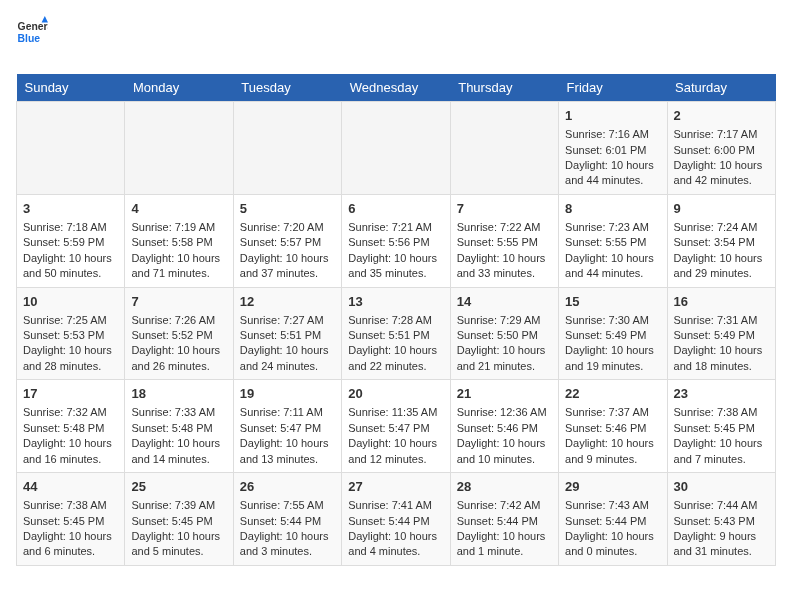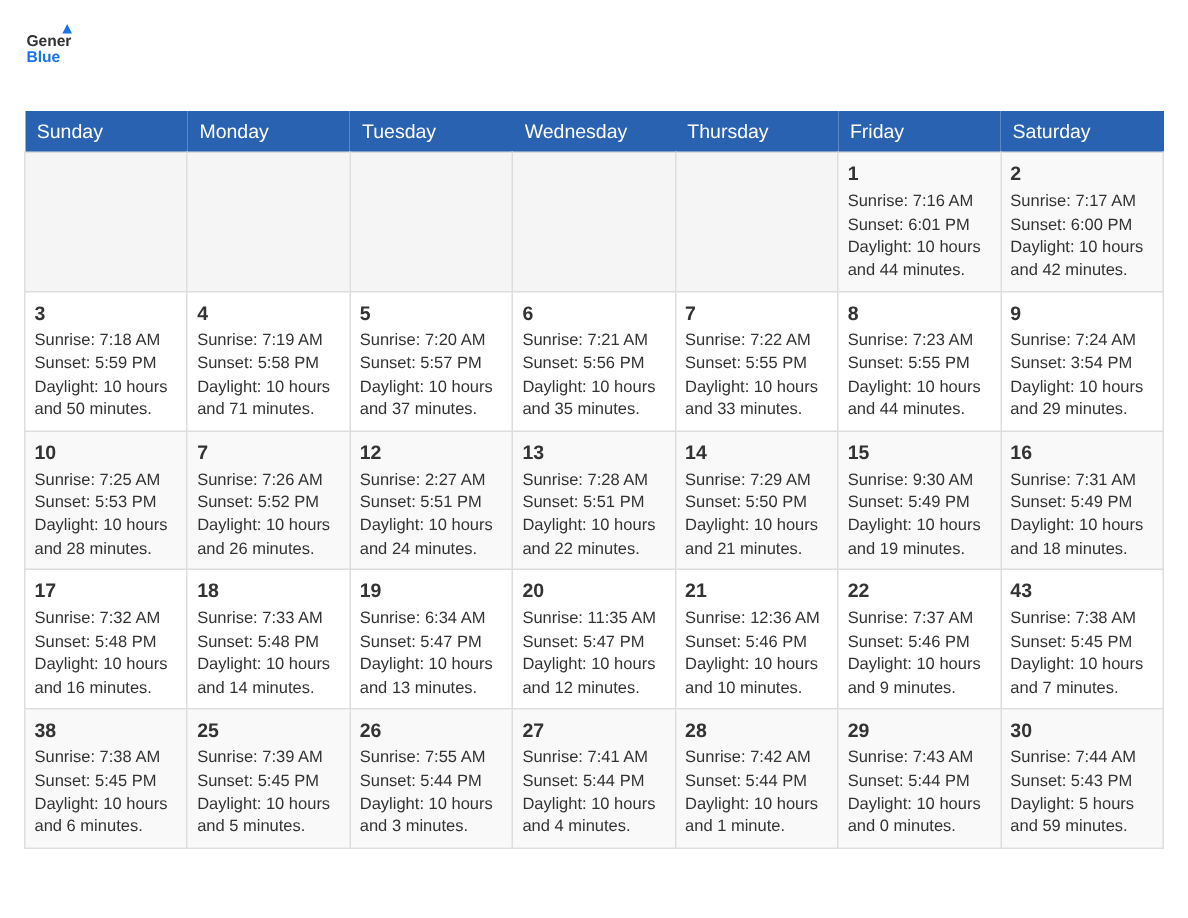--- a/index.html
+++ b/index.html
@@ -178,39 +178,39 @@
           <div>Daylight: 10 hours and 28 minutes.</div>
         </td>
         <td>
           <span class="day-num">7</span>
           <div>Sunrise: 7:26 AM</div>
           <div>Sunset: 5:52 PM</div>
           <div>Daylight: 10 hours and 26 minutes.</div>
         </td>
         <td>
           <span class="day-num">12</span>
-          <div>Sunrise: 2:27 AM</div>
+          <div>Sunrise: 7:27 AM</div>
           <div>Sunset: 5:51 PM</div>
           <div>Daylight: 10 hours and 24 minutes.</div>
         </td>
         <td>
           <span class="day-num">13</span>
           <div>Sunrise: 7:28 AM</div>
           <div>Sunset: 5:51 PM</div>
           <div>Daylight: 10 hours and 22 minutes.</div>
         </td>
         <td>
           <span class="day-num">14</span>
           <div>Sunrise: 7:29 AM</div>
           <div>Sunset: 5:50 PM</div>
           <div>Daylight: 10 hours and 21 minutes.</div>
         </td>
         <td>
           <span class="day-num">15</span>
-          <div>Sunrise: 9:30 AM</div>
+          <div>Sunrise: 7:30 AM</div>
           <div>Sunset: 5:49 PM</div>
           <div>Daylight: 10 hours and 19 minutes.</div>
         </td>
         <td>
           <span class="day-num">16</span>
           <div>Sunrise: 7:31 AM</div>
           <div>Sunset: 5:49 PM</div>
           <div>Daylight: 10 hours and 18 minutes.</div>
         </td>
       </tr>
@@ -222,21 +222,21 @@
           <div>Daylight: 10 hours and 16 minutes.</div>
         </td>
         <td>
           <span class="day-num">18</span>
           <div>Sunrise: 7:33 AM</div>
           <div>Sunset: 5:48 PM</div>
           <div>Daylight: 10 hours and 14 minutes.</div>
         </td>
         <td>
           <span class="day-num">19</span>
-          <div>Sunrise: 6:34 AM</div>
+          <div>Sunrise: 7:11 AM</div>
           <div>Sunset: 5:47 PM</div>
           <div>Daylight: 10 hours and 13 minutes.</div>
         </td>
         <td>
           <span class="day-num">20</span>
           <div>Sunrise: 11:35 AM</div>
           <div>Sunset: 5:47 PM</div>
           <div>Daylight: 10 hours and 12 minutes.</div>
         </td>
         <td>
@@ -245,29 +245,29 @@
           <div>Sunset: 5:46 PM</div>
           <div>Daylight: 10 hours and 10 minutes.</div>
         </td>
         <td>
           <span class="day-num">22</span>
           <div>Sunrise: 7:37 AM</div>
           <div>Sunset: 5:46 PM</div>
           <div>Daylight: 10 hours and 9 minutes.</div>
         </td>
         <td>
-          <span class="day-num">43</span>
+          <span class="day-num">23</span>
           <div>Sunrise: 7:38 AM</div>
           <div>Sunset: 5:45 PM</div>
           <div>Daylight: 10 hours and 7 minutes.</div>
         </td>
       </tr>
       <tr>
         <td>
-          <span class="day-num">38</span>
+          <span class="day-num">44</span>
           <div>Sunrise: 7:38 AM</div>
           <div>Sunset: 5:45 PM</div>
           <div>Daylight: 10 hours and 6 minutes.</div>
         </td>
         <td>
           <span class="day-num">25</span>
           <div>Sunrise: 7:39 AM</div>
           <div>Sunset: 5:45 PM</div>
           <div>Daylight: 10 hours and 5 minutes.</div>
         </td>
@@ -292,17 +292,17 @@
         <td>
           <span class="day-num">29</span>
           <div>Sunrise: 7:43 AM</div>
           <div>Sunset: 5:44 PM</div>
           <div>Daylight: 10 hours and 0 minutes.</div>
         </td>
         <td>
           <span class="day-num">30</span>
           <div>Sunrise: 7:44 AM</div>
           <div>Sunset: 5:43 PM</div>
-          <div>Daylight: 5 hours and 59 minutes.</div>
+          <div>Daylight: 9 hours and 31 minutes.</div>
         </td>
       </tr>
     </tbody>
 </table>
 
 </body></html>

